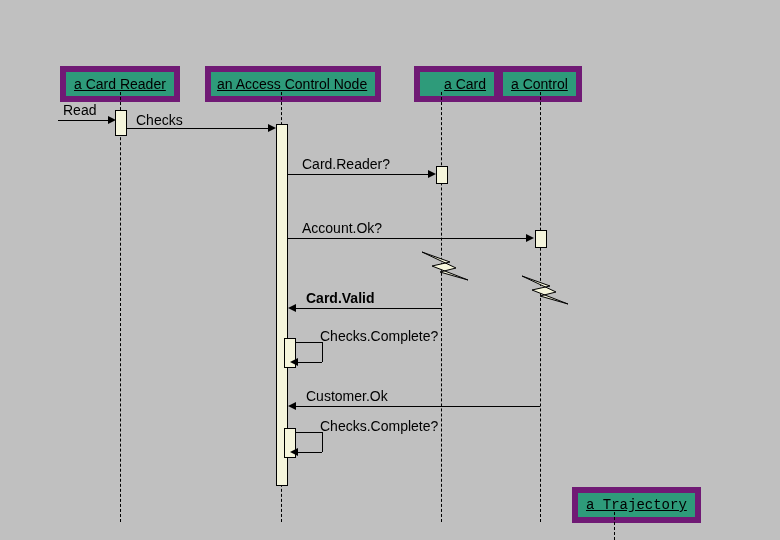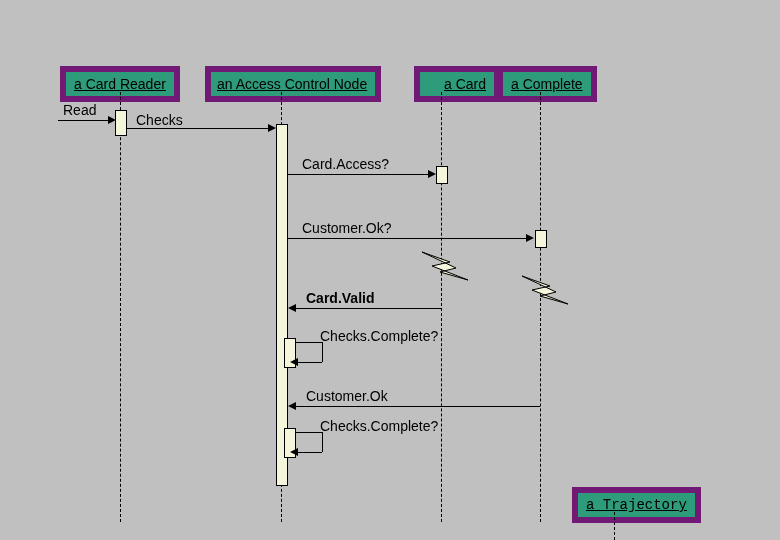--- a/index.html
+++ b/index.html
@@ -72,21 +72,21 @@
     width: 50px;
     height: 36px;
   }
 </style>
 </head>
 <body>
 
 <div class="participant-box" style="left:60px; top:66px;">a Card Reader</div>
 <div class="participant-box" style="left:205px; top:66px;padding-left:6px;">an Access Control Node</div>
 <div class="participant-box" style="left:414px; top:66px;padding-left:24px;">a Card</div>
-<div class="participant-box" style="left:497px; top:66px;">a Complete</div>
+<div class="participant-box" style="left:497px; top:66px;">a Control</div>
 <div class="participant-box" style="left:572px; top:487px;font-family:Liberation Mono, monospace;">a Trajectory</div>
 
 <div class="lifeline" style="left:120px; top:92px; height:430px;"></div>
 <div class="lifeline" style="left:281px; top:92px; height:430px;"></div>
 <div class="lifeline" style="left:441px; top:92px; height:430px;"></div>
 <div class="lifeline" style="left:540px; top:92px; height:430px;"></div>
 <div class="lifeline" style="left:614px; top:512px; height:28px;"></div>
 
 <div class="activation" style="left:115px; top:110px; height:24px;"></div>
 <div class="activation" style="left:276px; top:124px; height:360px;"></div>
@@ -96,25 +96,25 @@
 <div class="activation" style="left:535px; top:230px; height:16px;"></div>
 
 <div class="msg-label" style="left:63px; top:102px;text-align:right;">Read</div>
 <div class="arrow-line" style="left:58px; top:120px; width:50px;"></div>
 <div class="arrow-head-right" style="left:108px; top:116px;"></div>
 
 <div class="msg-label" style="left:136px; top:112px;">Checks</div>
 <div class="arrow-line" style="left:127px; top:128px; width:142px;"></div>
 <div class="arrow-head-right" style="left:268px; top:124px;"></div>
 
-<div class="msg-label" style="left:302px; top:156px;">Card.Access?</div>
+<div class="msg-label" style="left:302px; top:156px;">Card.Reader?</div>
 <div class="arrow-line" style="left:288px; top:174px; width:142px;"></div>
 <div class="arrow-head-right" style="left:428px; top:170px;"></div>
 
-<div class="msg-label" style="left:302px; top:220px;">Customer.Ok?</div>
+<div class="msg-label" style="left:302px; top:220px;">Account.Ok?</div>
 <div class="arrow-line" style="left:288px; top:238px; width:240px;"></div>
 <div class="arrow-head-right" style="left:526px; top:234px;"></div>
 
 <div class="bolt" style="left:420px; top:250px;">
   <svg viewBox="0 0 50 36">
       <polygon points="2,2 30,12 12,16 48,30 20,22 36,18 2,2" fill="#f5f5dc" stroke="#000" stroke-width="1"></polygon>
     </svg>
 </div>
 <div class="bolt" style="left:520px; top:274px;">
   <svg viewBox="0 0 50 36">

